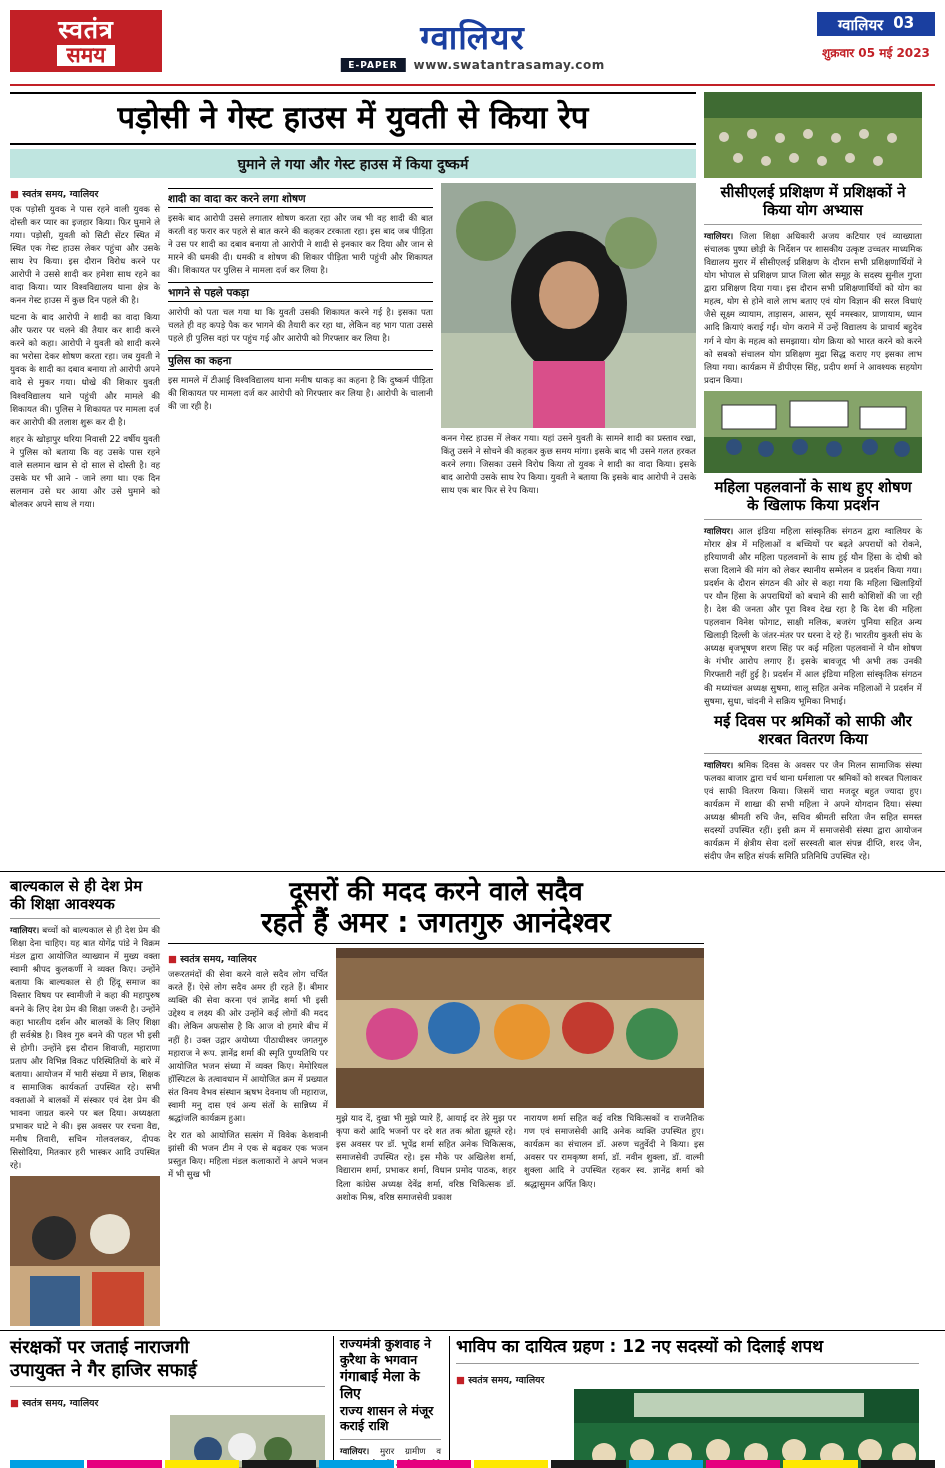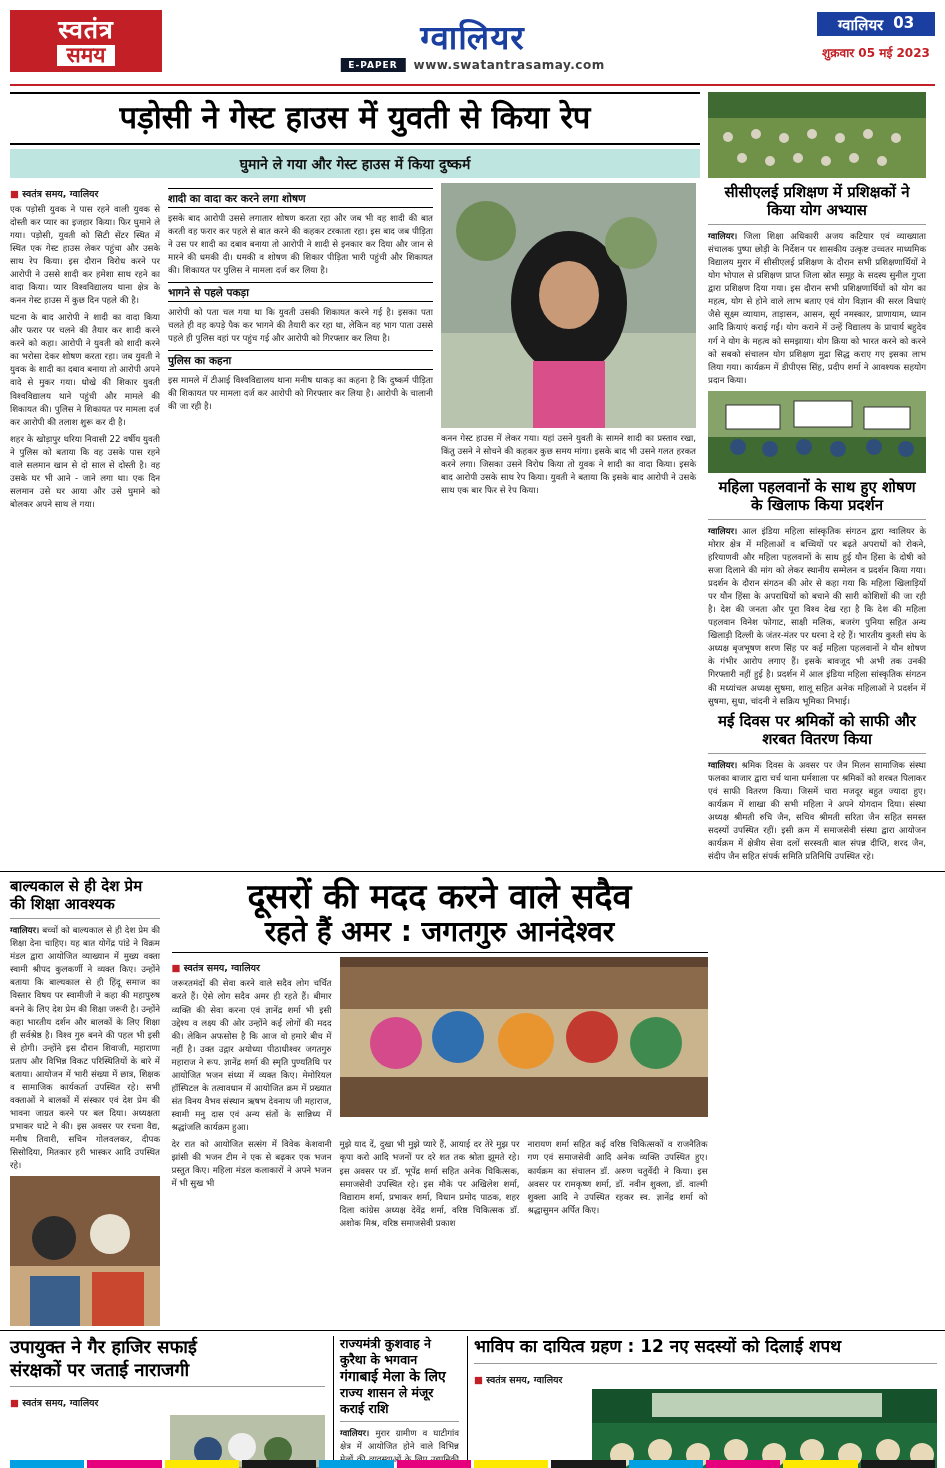--- a/index.html
+++ b/index.html
@@ -29,21 +29,21 @@
     position:absolute;left:50%;transform:translateX(-50%);top:52px;
     display:flex;align-items:center;gap:0;
   }
   .epaper-tag{background:#0f172a;color:#fff;font-size:9px;font-weight:bold;padding:2px 8px;letter-spacing:1px;}
   .epaper-url{font-size:12px;font-weight:bold;color:#404040;padding-left:8px;letter-spacing:.5px;}
   .edition-box{position:absolute;right:0;top:6px;width:118px;text-align:center;}
   .edition-top{background:#1a3fa0;color:#fff;font-size:15px;font-weight:bold;padding:2px 0;display:flex;justify-content:center;gap:10px;}
   .edition-date{color:#c22026;font-size:12px;font-weight:bold;margin-top:8px;}
 
   
-  .cols{display:flex;gap:8px;padding:6px 8px 0 10px;box-sizing:border-box;}
+  .cols{display:flex;gap:8px;padding:6px 26px 0 10px;box-sizing:border-box;}
   .rule{border-top:1px solid #000;}
 
   
   .hl-main{
     font-size:31px;font-weight:bold;line-height:1.15;text-align:center;color:#000;
     border:2px solid #000;border-left:none;border-right:none;padding:6px 0 7px 0;
   }
   .hl-sub{
     background:#bfe5e0;text-align:center;font-size:14px;font-weight:bold;color:#111;
     padding:5px 0;margin-top:4px;
@@ -226,21 +226,21 @@
           <rect y="90" width="150" height="60" fill="#caa87f"></rect>
           <circle cx="44" cy="62" r="22" fill="#2b2b2b"></circle>
           <circle cx="100" cy="58" r="20" fill="#e8e2d2"></circle>
           <rect x="20" y="100" width="50" height="50" fill="#3a5f8a"></rect>
           <rect x="82" y="96" width="52" height="54" fill="#c9472f"></rect>
         </svg>
       </div>
     </div>
 
     <div style="width:536px;">
-      <div class="hl-main" style="border:none;font-size:34px;padding:0;text-align:center;">दूसरों की मदद करने वाले सदैव</div>
+      <div class="hl-main" style="border:none;font-size:26px;padding:0;text-align:center;">दूसरों की मदद करने वाले सदैव</div>
       <div class="hl-main" style="border:none;font-size:28px;padding:0 0 4px 0;text-align:center;">रहते हैं अमर : जगतगुरु आनंदेश्वर</div>
       <div class="rule"></div>
       <div style="display:flex;gap:8px;margin-top:4px;">
         <div style="width:160px;">
           <div class="byline">स्वतंत्र समय, ग्वालियर</div>
           <div class="body-text">
             <p>जरूरतमंदों की सेवा करने वाले सदैव लोग चर्चित करते हैं। ऐसे लोग सदैव अमर ही रहते हैं। बीमार व्यक्ति की सेवा करना एवं ज्ञानेंद्र शर्मा भी इसी उद्देश्य व लक्ष्य की ओर उन्होंने कई लोगों की मदद की। लेकिन अफसोस है कि आज वो हमारे बीच में नहीं है। उक्त उद्गार अयोध्या पीठाधीश्वर जगतगुरु महाराज ने रूप. ज्ञानेंद्र शर्मा की स्मृति पुण्यतिथि पर आयोजित भजन संध्या में व्यक्त किए। मेमोरियल हॉस्पिटल के तत्वावधान में आयोजित क्रम में प्रख्यात संत विनय वैभव संस्थान ऋषभ देवनाथ जी महाराज, स्वामी मनु दास एवं अन्य संतों के सान्निध्य में श्रद्धांजलि कार्यक्रम हुआ।</p>
             <p>देर रात को आयोजित सत्संग में विवेक केशवानी झांसी की भजन टीम ने एक से बढ़कर एक भजन प्रस्तुत किए। महिला मंडल कलाकारों ने अपने भजन में भी सुख भी</p>
           </div>
         </div>
@@ -251,40 +251,40 @@
               <rect width="368" height="52" fill="#8a6a4a"></rect>
               <rect y="120" width="368" height="40" fill="#6b4f36"></rect>
               <circle cx="56" cy="86" r="26" fill="#d44a8a"></circle>
               <circle cx="118" cy="80" r="26" fill="#2f6fb0"></circle>
               <circle cx="186" cy="84" r="28" fill="#e8952f"></circle>
               <circle cx="252" cy="80" r="26" fill="#c23a2f"></circle>
               <circle cx="316" cy="86" r="26" fill="#3f8a4f"></circle>
               <rect x="0" y="0" width="368" height="10" fill="#5d4330"></rect>
             </svg>
           </div>
-          <div style="display:flex;gap:8px;margin-top:21px;">
+          <div style="display:flex;gap:8px;margin-top:4px;">
             <div style="flex:1;" class="body-text">
                 <p>मुझे याद दें, दुखा भी मुझे प्यारे हैं, आयाई दर तेरे मुझ पर कृपा करो आदि भजनों पर दरे शत तक श्रोता झूमते रहे। इस अवसर पर डॉ. भूपेंद्र शर्मा सहित अनेक चिकित्सक, समाजसेवी उपस्थित रहे। इस मौके पर अखिलेश शर्मा, विद्याराम शर्मा, प्रभाकर शर्मा, विधान प्रमोद पाठक, शहर दिला कांग्रेस अध्यक्ष देवेंद्र शर्मा, वरिष्ठ चिकित्सक डॉ. अशोक मिश्र, वरिष्ठ समाजसेवी प्रकाश</p>
               </div>
             <div style="flex:1;" class="body-text">
                 <p>नारायण शर्मा सहित कई वरिष्ठ चिकित्सकों व राजनैतिक गण एवं समाजसेवी आदि अनेक व्यक्ति उपस्थित हुए। कार्यक्रम का संचालन डॉ. अरुण चतुर्वेदी ने किया। इस अवसर पर रामकृष्ण शर्मा, डॉ. नवीन शुक्ला, डॉ. वाल्मी शुक्ला आदि ने उपस्थित रहकर स्व. ज्ञानेंद्र शर्मा को श्रद्धासुमन अर्पित किए।</p>
               </div>
           </div>
         </div>
       </div>
     </div>
 
     <div style="width:218px;"></div>
   </div>
 
   <div class="cols" style="align-items:flex-start;margin-top:4px;border-top:1px solid #000;padding-top:5px;">
 
     <div style="width:318px;">
+      <div class="hl2">संरक्षकों पर जताई नाराजगी</div>
       <div class="hl2">उपायुक्त ने गैर हाजिर सफाई</div>
-      <div class="hl2">संरक्षकों पर जताई नाराजगी</div>
       <div class="thin"></div>
       <div class="byline">स्वतंत्र समय, ग्वालियर</div>
       <div class="photo ph-street" style="height:78px;margin:3px 0 4px 160px;width:155px;">
         <svg width="155" height="78" viewBox="0 0 155 78" style="display:block">
           <rect width="155" height="78" fill="#b9c0a8"></rect>
           <rect y="52" width="155" height="26" fill="#8e8a72"></rect>
           <circle cx="38" cy="36" r="14" fill="#2f4f7a"></circle>
           <circle cx="72" cy="32" r="14" fill="#efefef"></circle>
           <circle cx="108" cy="36" r="14" fill="#4a6f3a"></circle>
         </svg>

